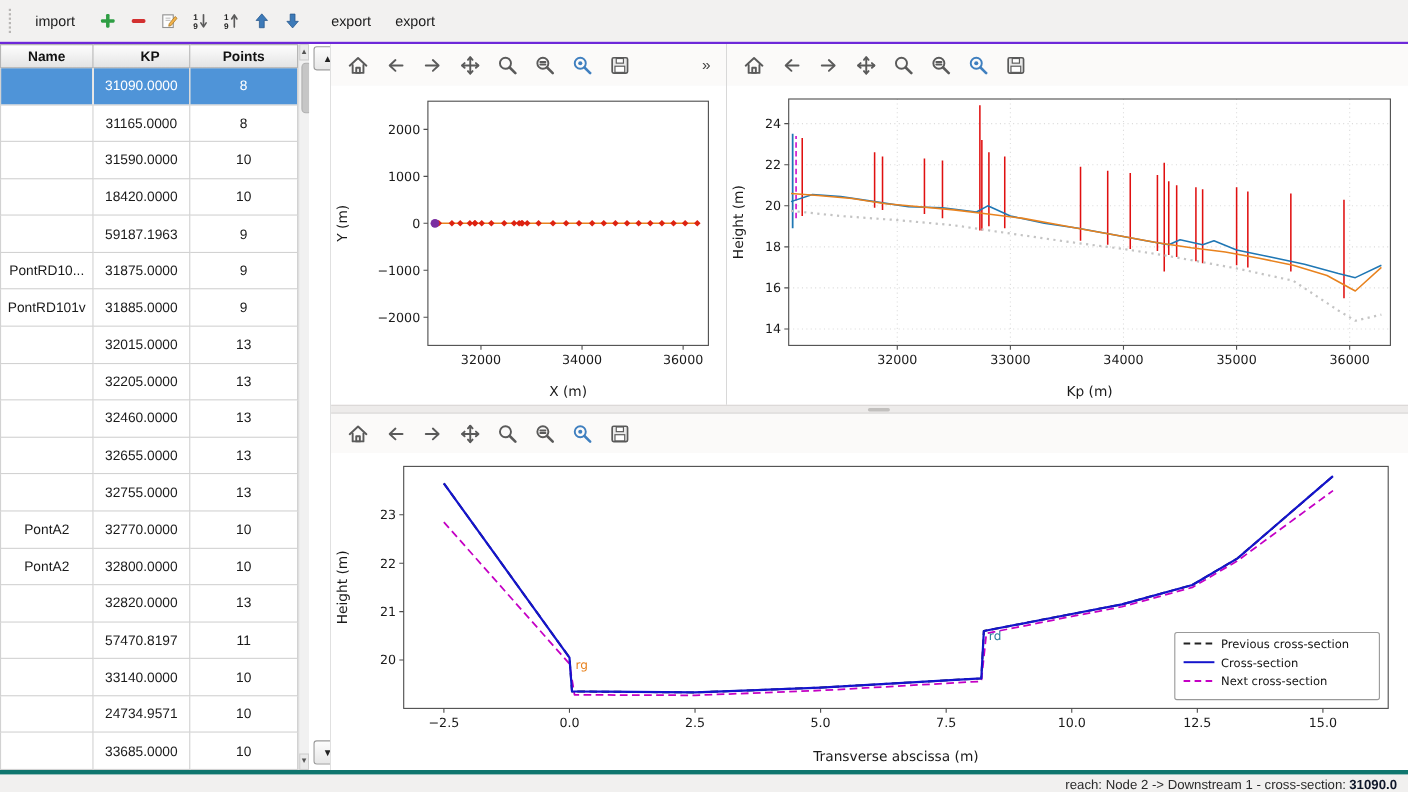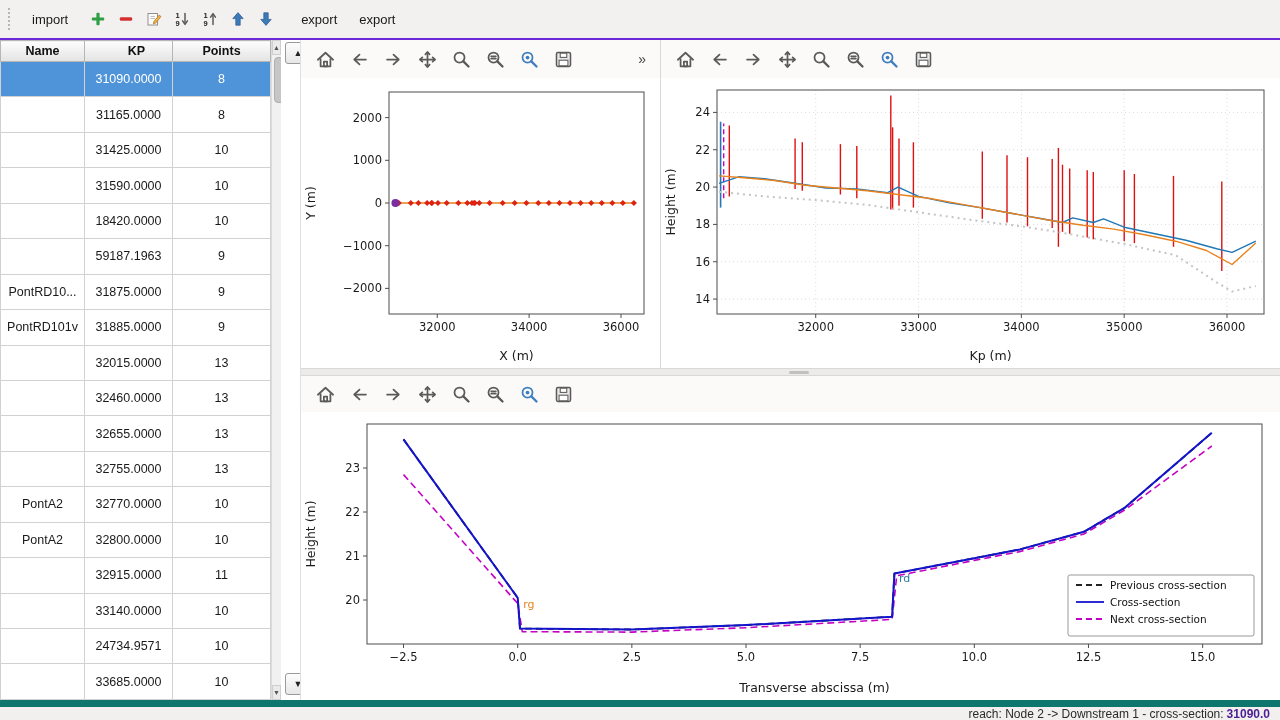--- a/index.html
+++ b/index.html
@@ -56,23 +56,23 @@
   .fig { flex:1; background:#fff; }
   .fig svg { display:block; font-family:"DejaVu Sans", sans-serif; }
 
   .splitter { height:8px; background:#edebea; border-top:1px solid #dad8d6; border-bottom:1px solid #dad8d6; position:relative; }
   .splitter-handle { position:absolute; left:488px; top:2px; width:20px; height:3px; background:#c2c0be; border-radius:2px; }
 
   .bottom-pane { height:324px; display:flex; flex-direction:column; }
   .bottom-pane .mpl-toolbar { height:36px; }
 
   
-  .statusbar { height:20px; background:#f1f0ef; border-top:7px solid #0f766e; display:flex;
-               align-items:center; justify-content:flex-end; padding:0 10px; font-size:12px; color:#2a2a2a; }
-  .statusbar b { font-weight:bold; color:#4c1d95; margin-left:3px; }
+  .statusbar { height:20px; background:#f1f0ef; border-top:4px solid #0f766e; display:flex;
+               align-items:flex-end; justify-content:flex-end; padding:0 10px; font-size:12px; color:#2a2a2a; }
+  .statusbar b { font-weight:bold; color:#0f172a; margin-left:3px; }
 </style>
 </head>
 <body>
 
 <div class="app">
 
   <div class="menubar">
     <div class="grip"></div>
     <span class="menu-item">import</span>
     <span id="menu-tools" class="menu-tools">
@@ -142,25 +142,20 @@
               <td>31090.0000</td>
               <td>8</td>
             </tr>
             <tr>
               <td></td>
               <td>31165.0000</td>
               <td>8</td>
             </tr>
             <tr>
               <td></td>
-              <td>31425.0000</td>
-              <td>10</td>
-            </tr>
-            <tr>
-              <td></td>
               <td>31590.0000</td>
               <td>10</td>
             </tr>
             <tr>
               <td></td>
               <td>18420.0000</td>
               <td>10</td>
             </tr>
             <tr>
               <td></td>
@@ -177,20 +172,25 @@
               <td>31885.0000</td>
               <td>9</td>
             </tr>
             <tr>
               <td></td>
               <td>32015.0000</td>
               <td>13</td>
             </tr>
             <tr>
               <td></td>
+              <td>32205.0000</td>
+              <td>13</td>
+            </tr>
+            <tr>
+              <td></td>
               <td>32460.0000</td>
               <td>13</td>
             </tr>
             <tr>
               <td></td>
               <td>32655.0000</td>
               <td>13</td>
             </tr>
             <tr>
               <td></td>
@@ -202,21 +202,26 @@
               <td>32770.0000</td>
               <td>10</td>
             </tr>
             <tr>
               <td>PontA2</td>
               <td>32800.0000</td>
               <td>10</td>
             </tr>
             <tr>
               <td></td>
-              <td>32915.0000</td>
+              <td>32820.0000</td>
+              <td>13</td>
+            </tr>
+            <tr>
+              <td></td>
+              <td>57470.8197</td>
               <td>11</td>
             </tr>
             <tr>
               <td></td>
               <td>33140.0000</td>
               <td>10</td>
             </tr>
             <tr>
               <td></td>
               <td>24734.9571</td>

